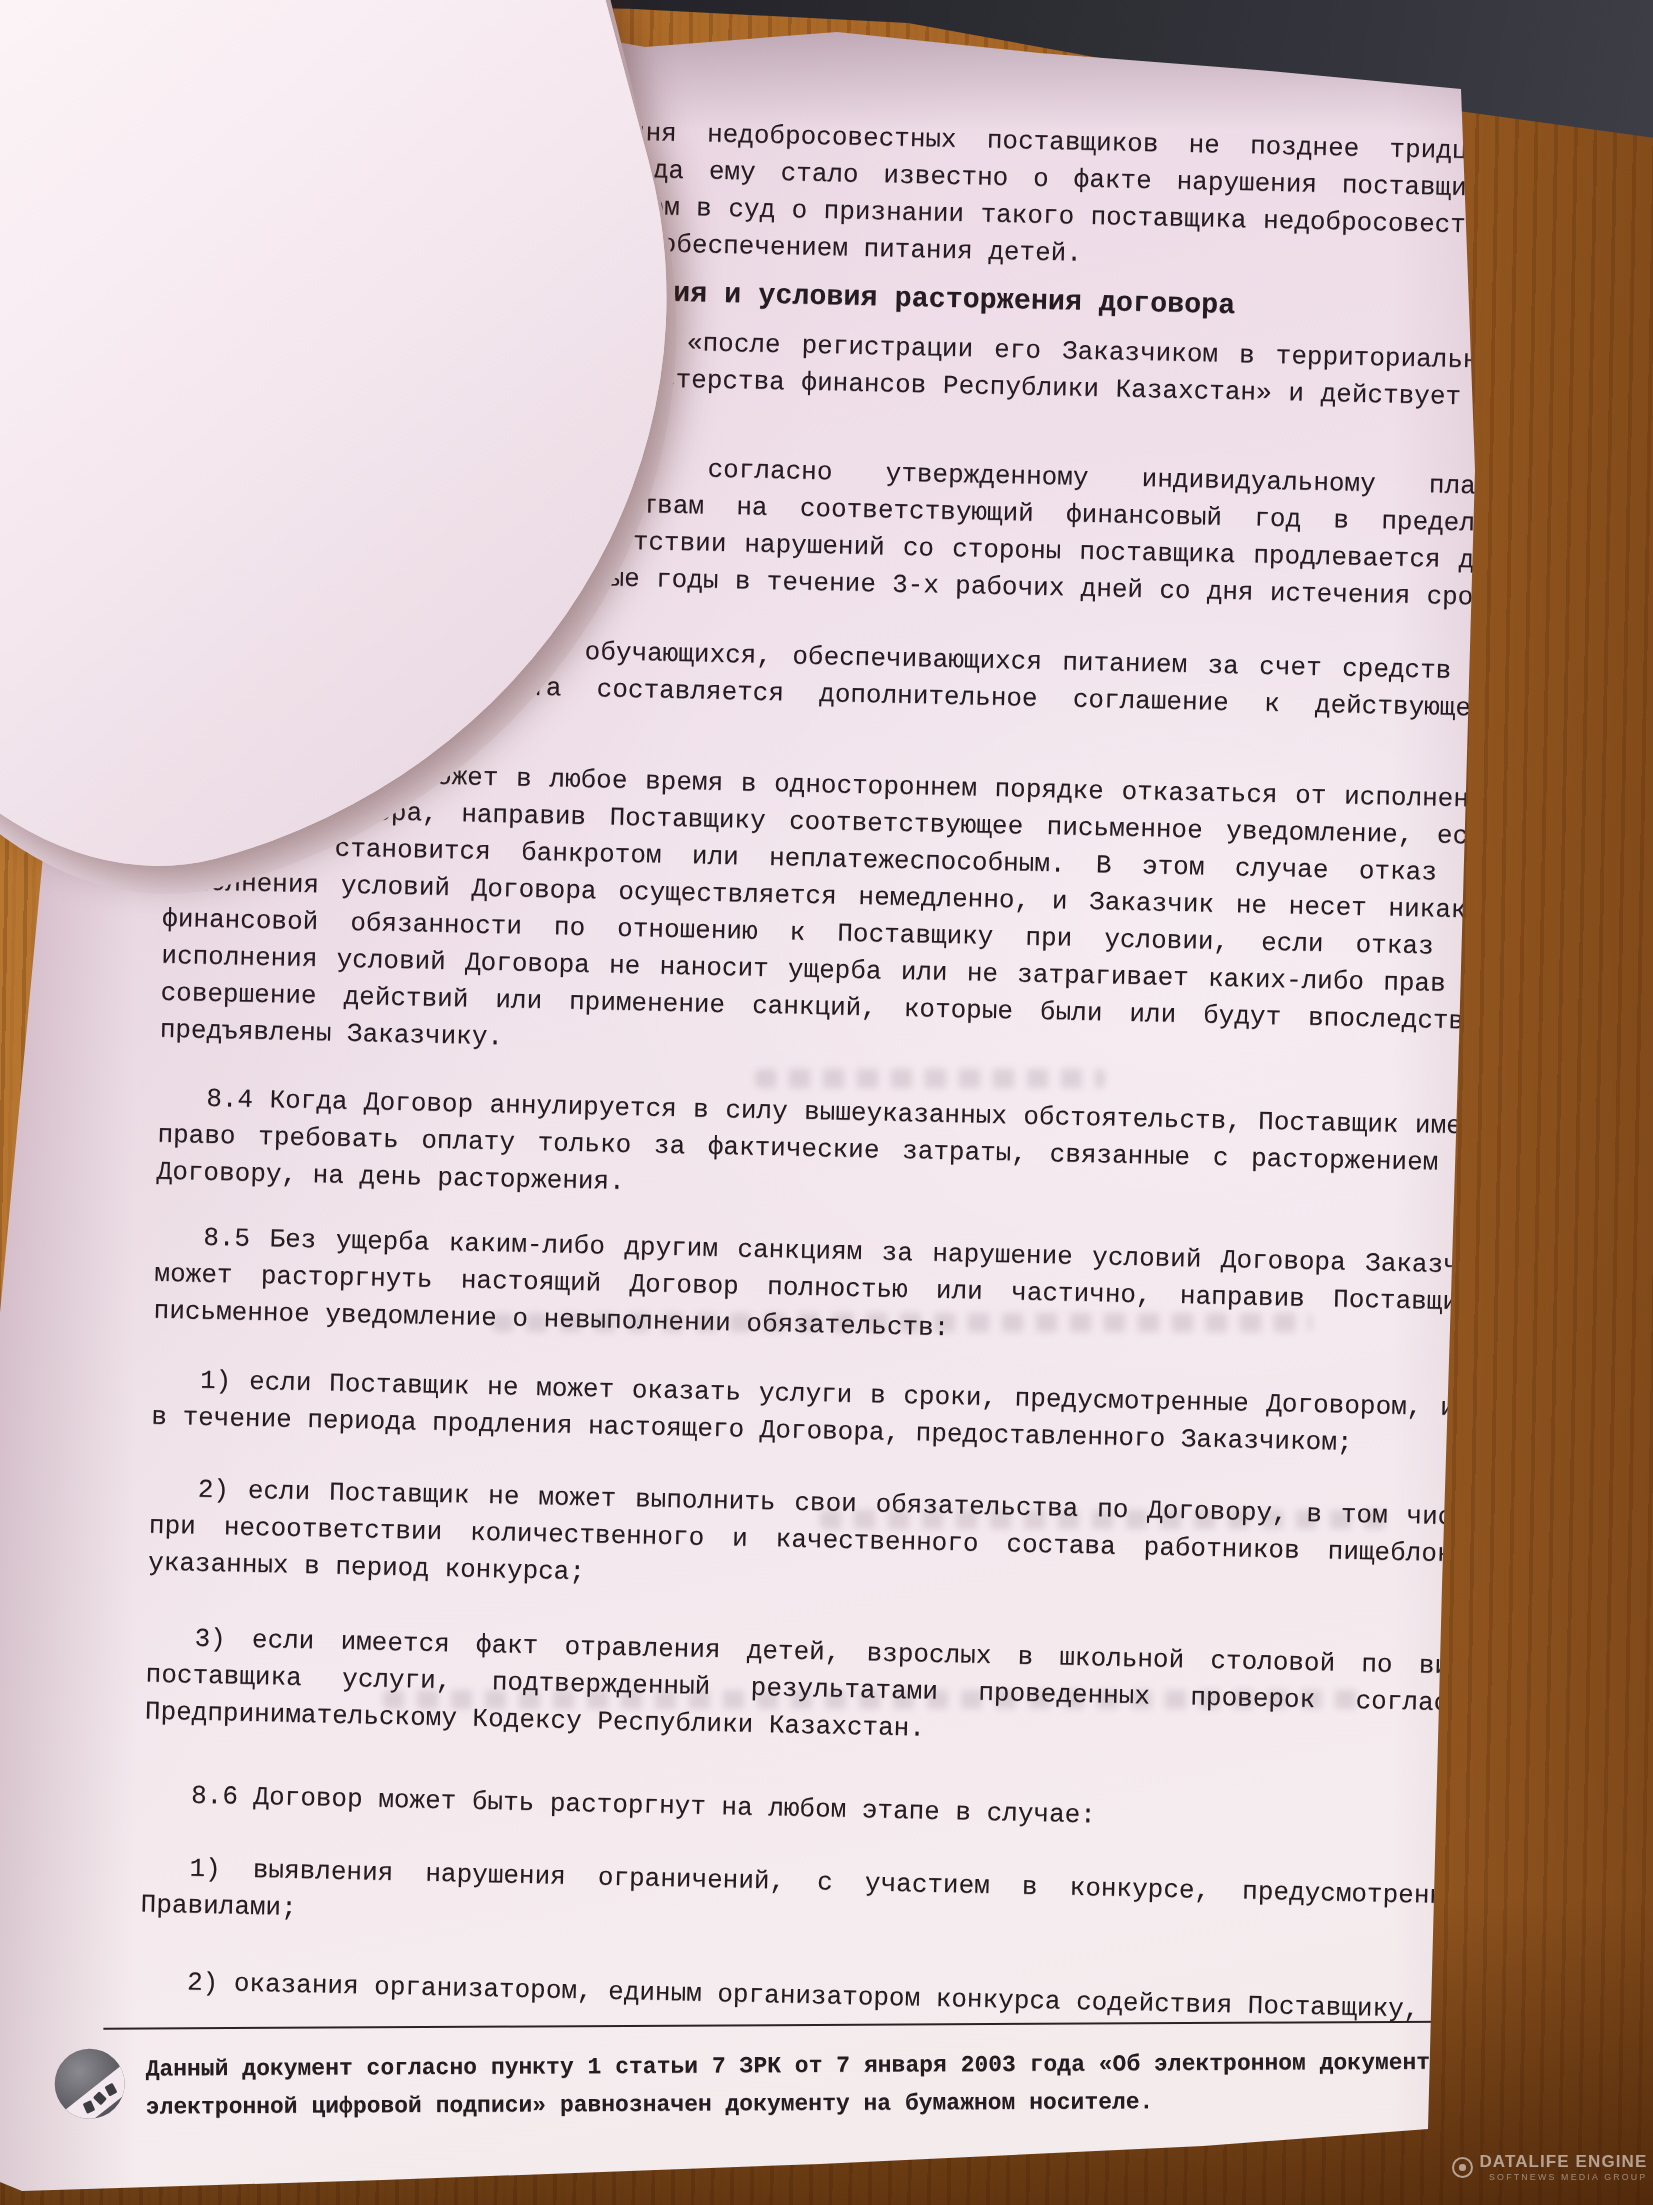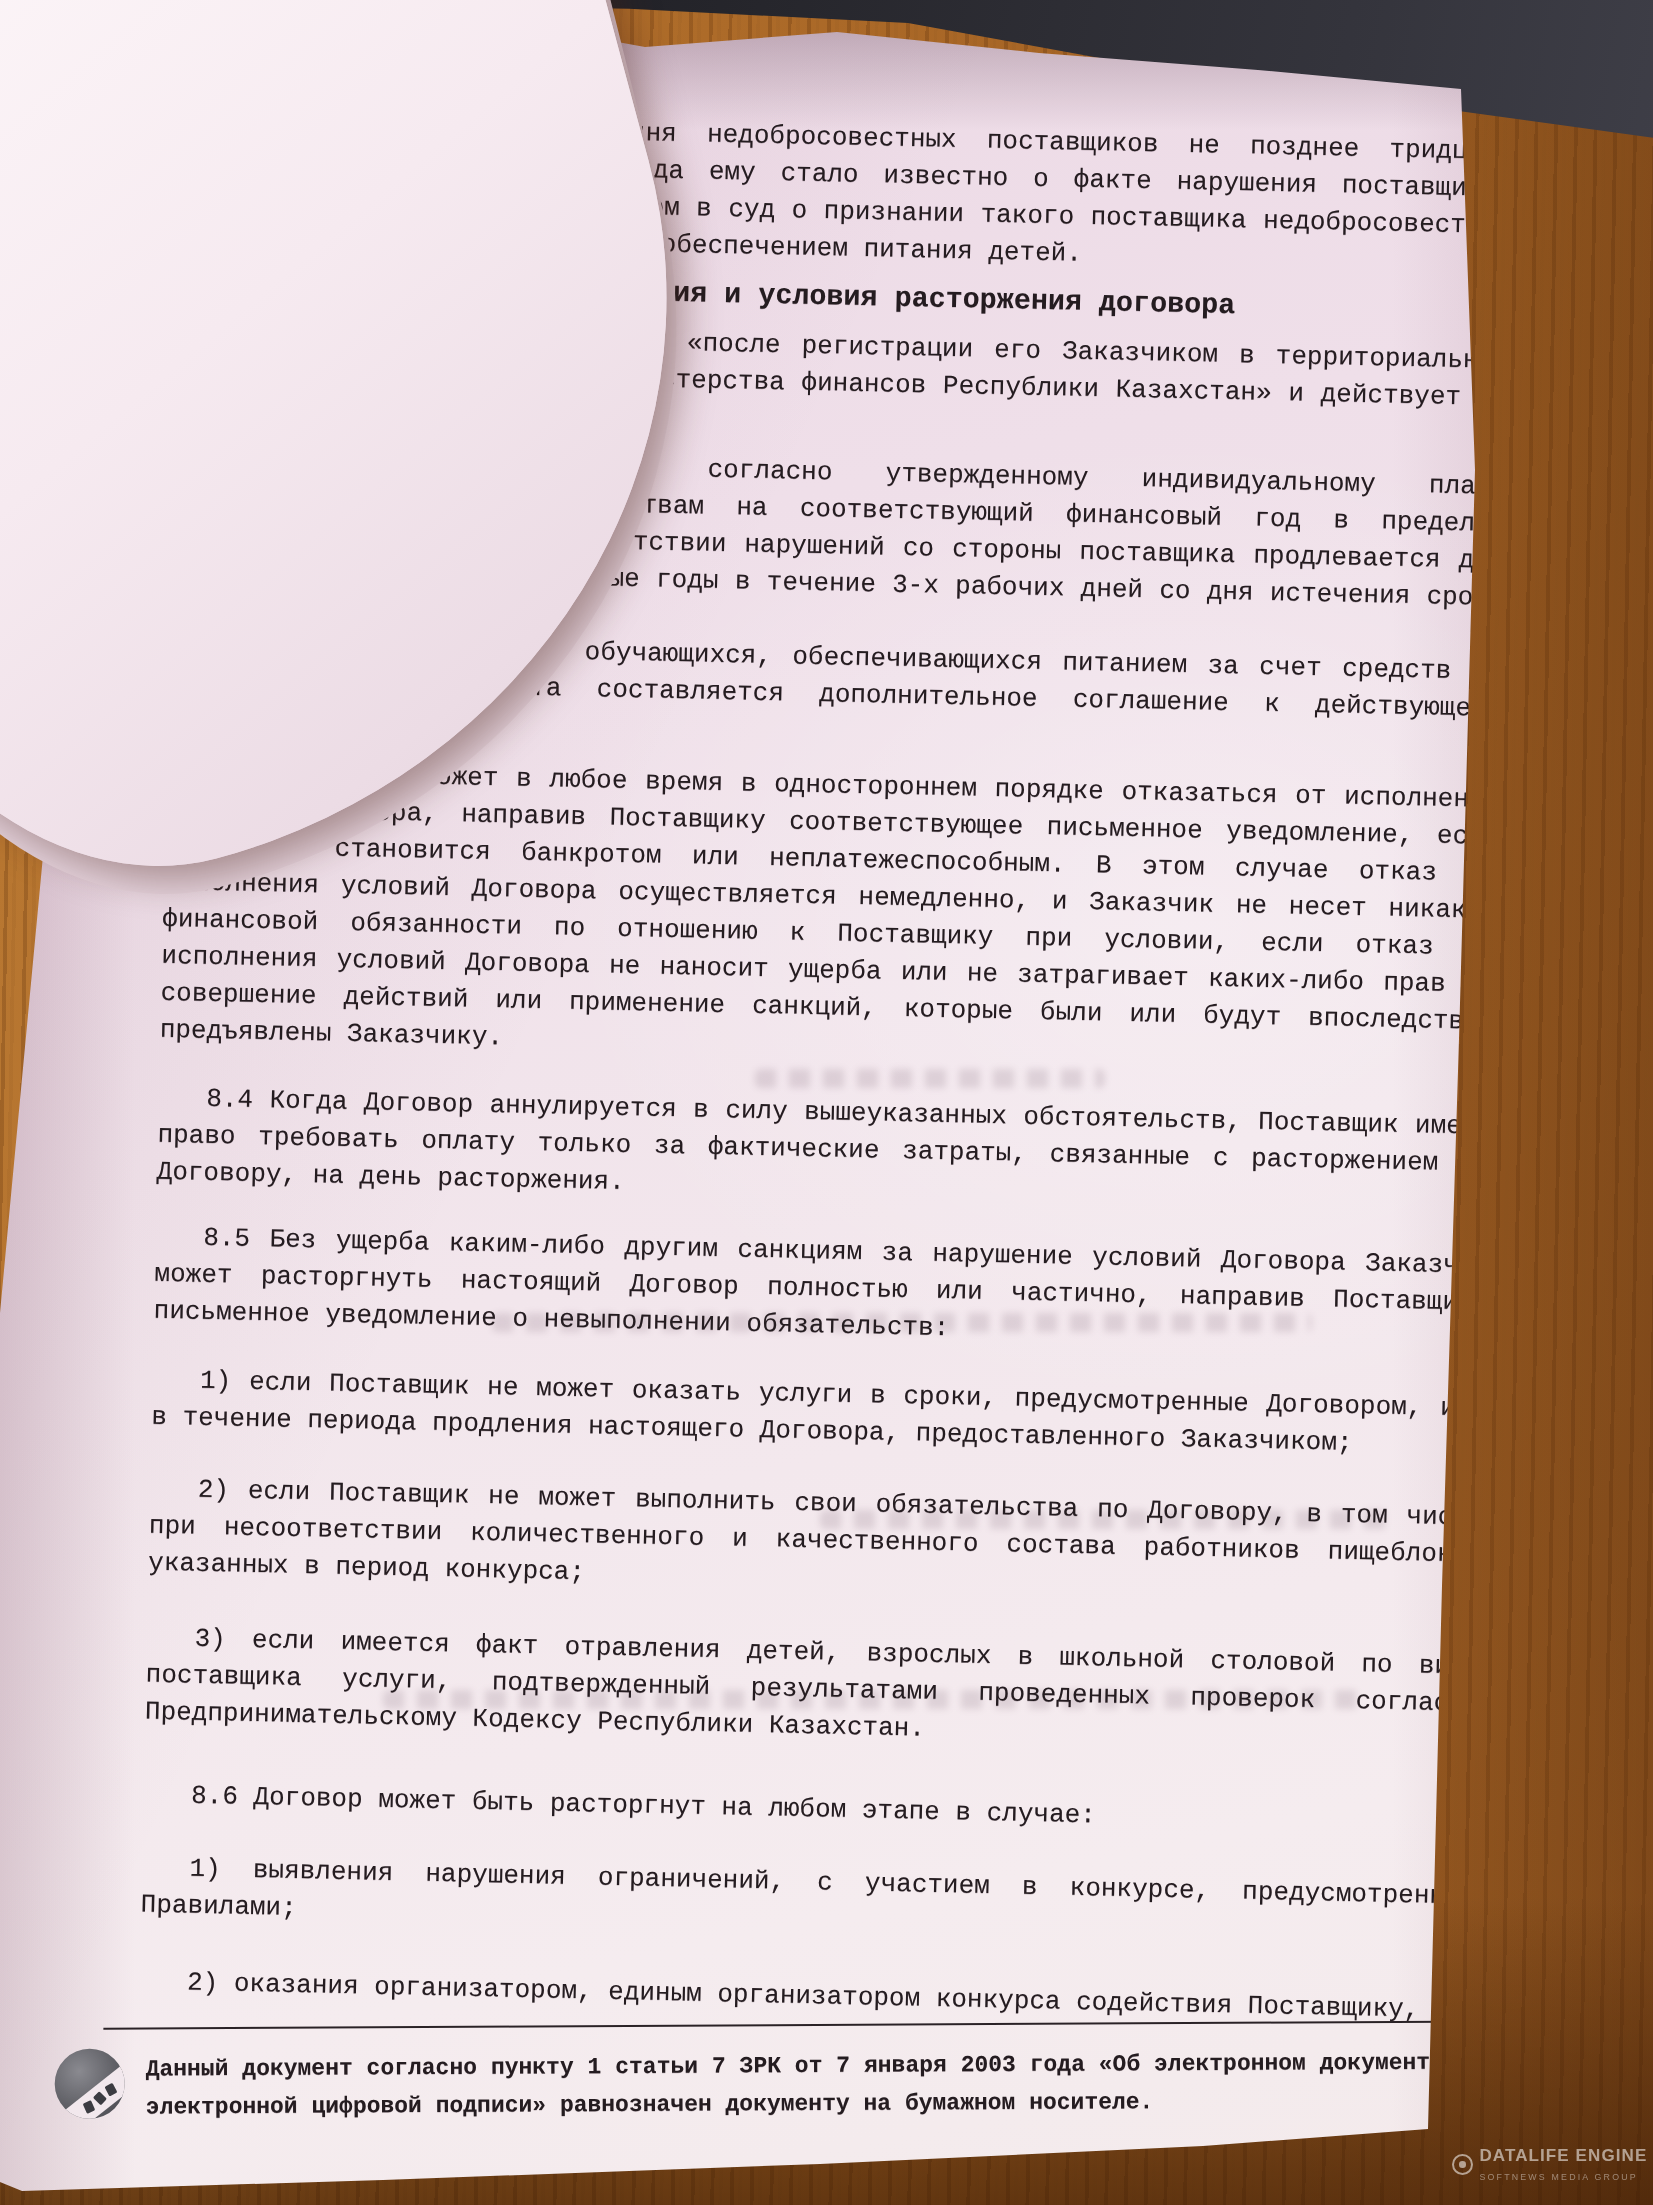--- a/index.html
+++ b/index.html
@@ -114,23 +114,23 @@
     font-family:"Liberation Sans","DejaVu Sans",sans-serif; color:rgba(255,255,255,.55);
   }
   .wm-eye{
     width:21px; height:21px; border:2.7px solid rgba(255,255,255,.55); border-radius:50%;
     position:relative; box-sizing:border-box; flex:0 0 auto;
   }
   .wm-eye::after{
     content:""; position:absolute; left:50%; top:50%; width:6.6px; height:6.6px;
     margin:-3.3px 0 0 -3.3px; border-radius:50%; background:rgba(255,255,255,.55);
   }
-  .wm-text{display:flex; flex-direction:column; line-height:1.05;}
+  .wm-text{display:flex; flex-direction:column; line-height:1.05;text-align:right;}
   .wm-title{font-size:17px; font-weight:bold; letter-spacing:1.1px;}
-  .wm-sub{font-size:8.8px; letter-spacing:2.2px; color:rgba(255,255,255,.42); margin-top:8px;}
+  .wm-sub{font-size:8.8px; letter-spacing:2.2px; color:rgba(255,255,255,.42); margin-top:2px;}
 </style>
 </head>
 <body>
 
 <div id="canvas">
 
   <div class="desk"></div>
 
   <div class="dark-object"></div>
 

